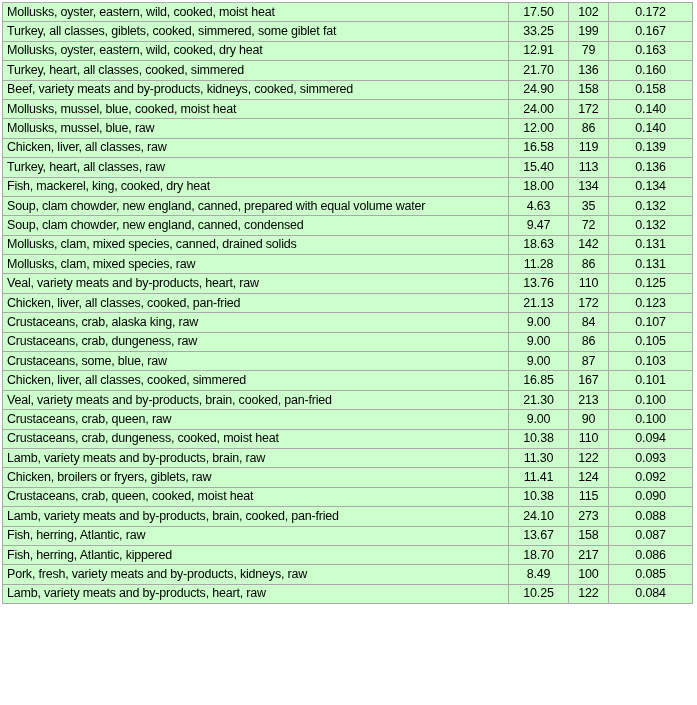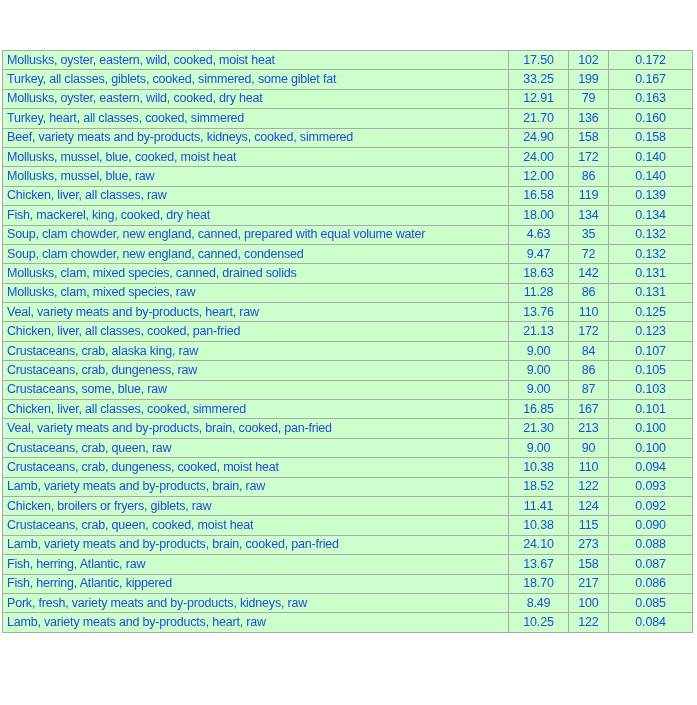--- a/index.html
+++ b/index.html
@@ -3,23 +3,22 @@
 <meta charset="utf-8">
 <style>
   html, body { margin: 0; padding: 0; background: #ffffff; }
   body { width: 697px; height: 705px; overflow: hidden; position: relative; }
   table.nutri {
     position: absolute; left: 2px; top: 2px;
     border-collapse: collapse;
     width: 690px;
     font-family: "Liberation Sans", sans-serif;
     font-size: 12.5px;
-    color: #1d4ed8;
+    color: #000000;
     table-layout: fixed;
-    margin-top: 48px;
   }
   table.nutri td {
     background: #ccffcc;
     border: 1px solid #a9a9a9;
     height: 18.4px;
     padding: 0 4px;
     line-height: 17px;
     white-space: nowrap;
     overflow: hidden;
     letter-spacing: -0.2px;
@@ -83,20 +82,26 @@
         <td class="num">86</td>
         <td class="num">0.140</td>
       </tr>
       <tr>
         <td>Chicken, liver, all classes, raw</td>
         <td class="num">16.58</td>
         <td class="num">119</td>
         <td class="num">0.139</td>
       </tr>
       <tr>
+        <td>Turkey, heart, all classes, raw</td>
+        <td class="num">15.40</td>
+        <td class="num">113</td>
+        <td class="num">0.136</td>
+      </tr>
+      <tr>
         <td>Fish, mackerel, king, cooked, dry heat</td>
         <td class="num">18.00</td>
         <td class="num">134</td>
         <td class="num">0.134</td>
       </tr>
       <tr>
         <td>Soup, clam chowder, new england, canned, prepared with equal volume water</td>
         <td class="num">4.63</td>
         <td class="num">35</td>
         <td class="num">0.132</td>
@@ -168,21 +173,21 @@
         <td class="num">0.100</td>
       </tr>
       <tr>
         <td>Crustaceans, crab, dungeness, cooked, moist heat</td>
         <td class="num">10.38</td>
         <td class="num">110</td>
         <td class="num">0.094</td>
       </tr>
       <tr>
         <td>Lamb, variety meats and by-products, brain, raw</td>
-        <td class="num">18.52</td>
+        <td class="num">11.30</td>
         <td class="num">122</td>
         <td class="num">0.093</td>
       </tr>
       <tr>
         <td>Chicken, broilers or fryers, giblets, raw</td>
         <td class="num">11.41</td>
         <td class="num">124</td>
         <td class="num">0.092</td>
       </tr>
       <tr>

